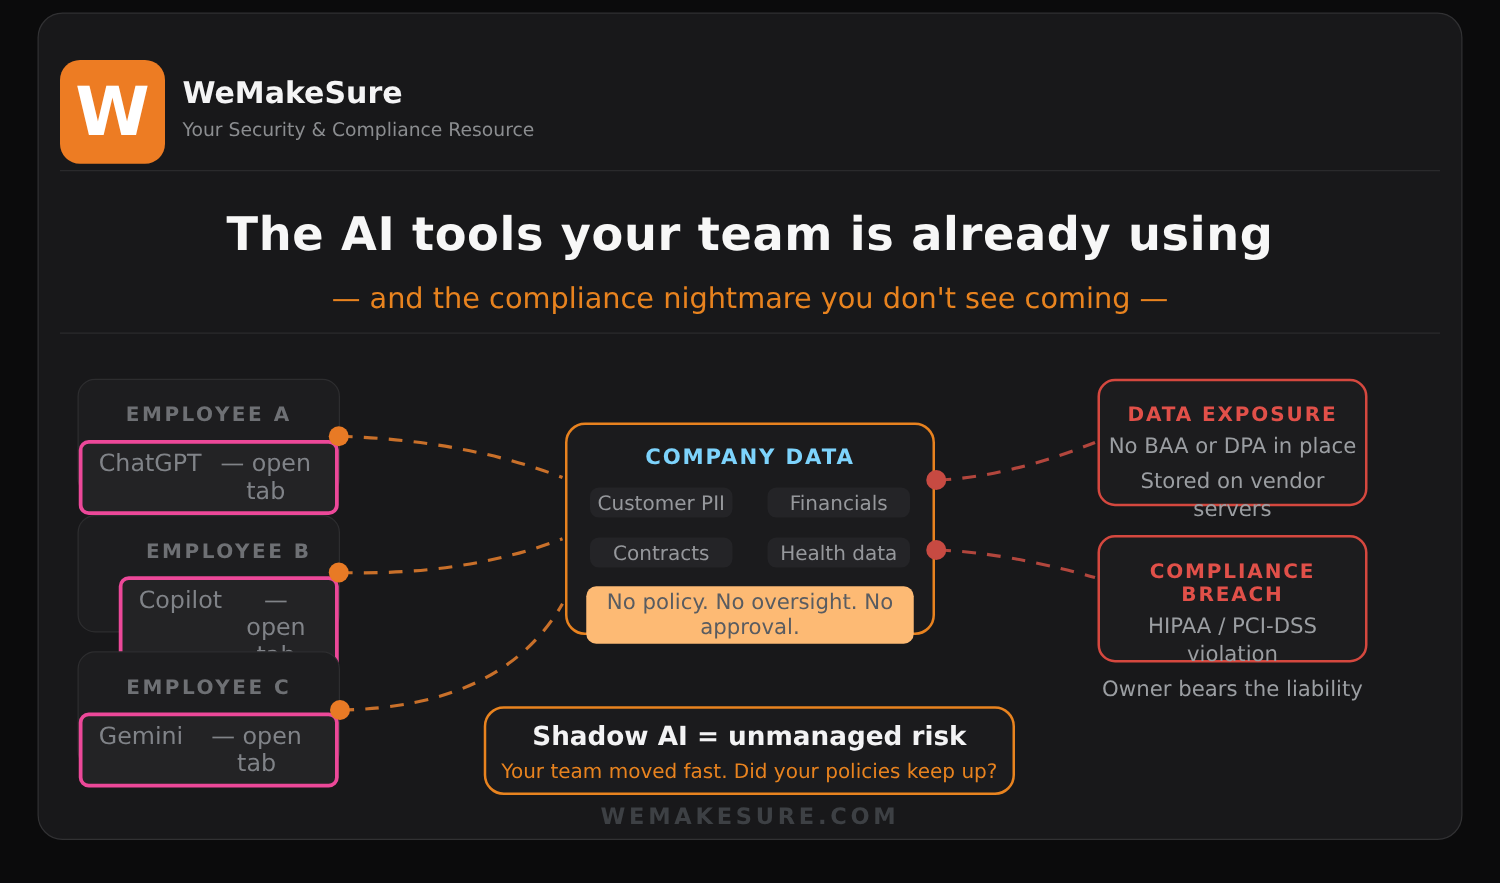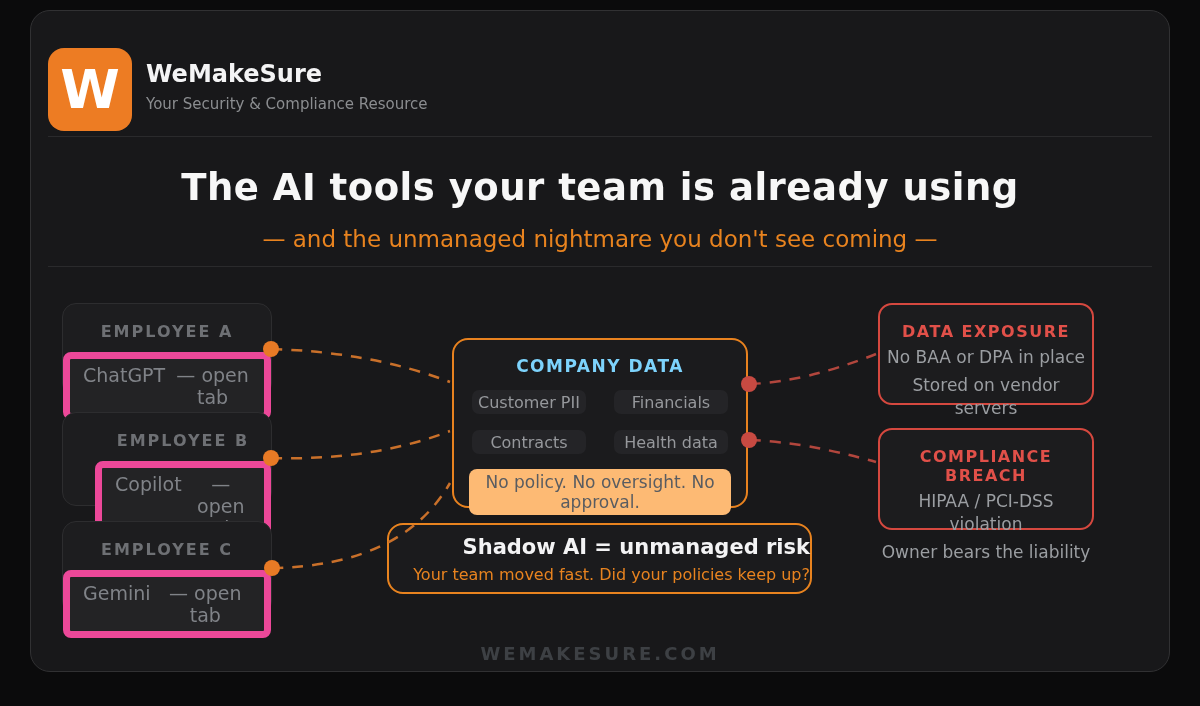--- a/index.html
+++ b/index.html
@@ -48,21 +48,21 @@
   }
   .employee-a { top: 303px; }
   .employee-b { top: 412px; padding-left: 32px; }
   .employee-c { top: 521px; }
   .employee-label {
     margin-top: 18px; color: #6e7074; font-size: 16px; font-weight: bold; letter-spacing: 2px;
   }
   .employee-pill {
     display: inline-flex; gap: 9px; align-items: baseline;
     margin-top: 11px; padding: 5px 13px;
-    background: #232325; border: 7px solid #ec4899; border-radius: 8px;
+    background: #232325; border: 3px solid #ec4899; border-radius: 8px;
     color: #808388; font-size: 19px;
   }
   
   .company-box {
     position: absolute; left: 452px; top: 338px; width: 296px; height: 170px;
     background: #1b1b1d; border: 2px solid #e8821f; border-radius: 16px;
   }
   .company-title {
     margin-top: 16px; text-align: center;
     color: #7dd3fc; font-size: 17px; font-weight: bold; letter-spacing: 1.5px;
@@ -89,23 +89,23 @@
   }
   .risk-exposure { top: 303px; }
   .risk-breach { top: 428px; }
   .risk-title {
     margin-top: 17px; color: #e15049; font-size: 16px; font-weight: bold; letter-spacing: 1.5px;
   }
   .risk-line { margin-top: 5px; color: #9b9ea2; font-size: 17px; line-height: 23px; }
   .risk-line:first-of-type { margin-top: 8px; }
   
   .verdict-box {
-    position: absolute; left: 387px; top: 523px; width: 425px; height: 71px;
+    position: absolute; left: 387px; top: 565px; width: 425px; height: 71px;
     background: #1b1b1d; border: 2px solid #e8831f; border-radius: 16px;
-    text-align: right;
+    text-align: center;
   }
   .verdict-title { margin-top: 10px; color: #f3f3f4; font-size: 21px; font-weight: bold; }
   .verdict-subtitle { margin-top: 6px; color: #e8831f; font-size: 16px; }
   
   .site-footer {
     position: absolute; left: 0; top: 643px; width: 1200px; text-align: center;
     color: #3d4044; font-size: 18px; font-weight: bold; letter-spacing: 3px;
   }
   
   #connectors {
@@ -118,21 +118,21 @@
 
 <div id="canvas">
   <div class="card"></div>
 
   <div class="logo">W</div>
   <div class="brand-name">WeMakeSure</div>
   <div class="brand-tagline">Your Security &amp; Compliance Resource</div>
   <div class="divider divider-1"></div>
 
   <div class="hero-title">The AI tools your team is already using</div>
-  <div class="hero-subtitle">— and the unmanaged nightmare you don't see coming —</div>
+  <div class="hero-subtitle">— and the compliance nightmare you don't see coming —</div>
   <div class="divider divider-2"></div>
 
   <div class="employee employee-a">
     <div class="employee-label">EMPLOYEE A</div>
     <div class="employee-pill">
       <span>ChatGPT</span>
       <span>— open tab</span>
     </div>
   </div>
   <div class="employee employee-b">

